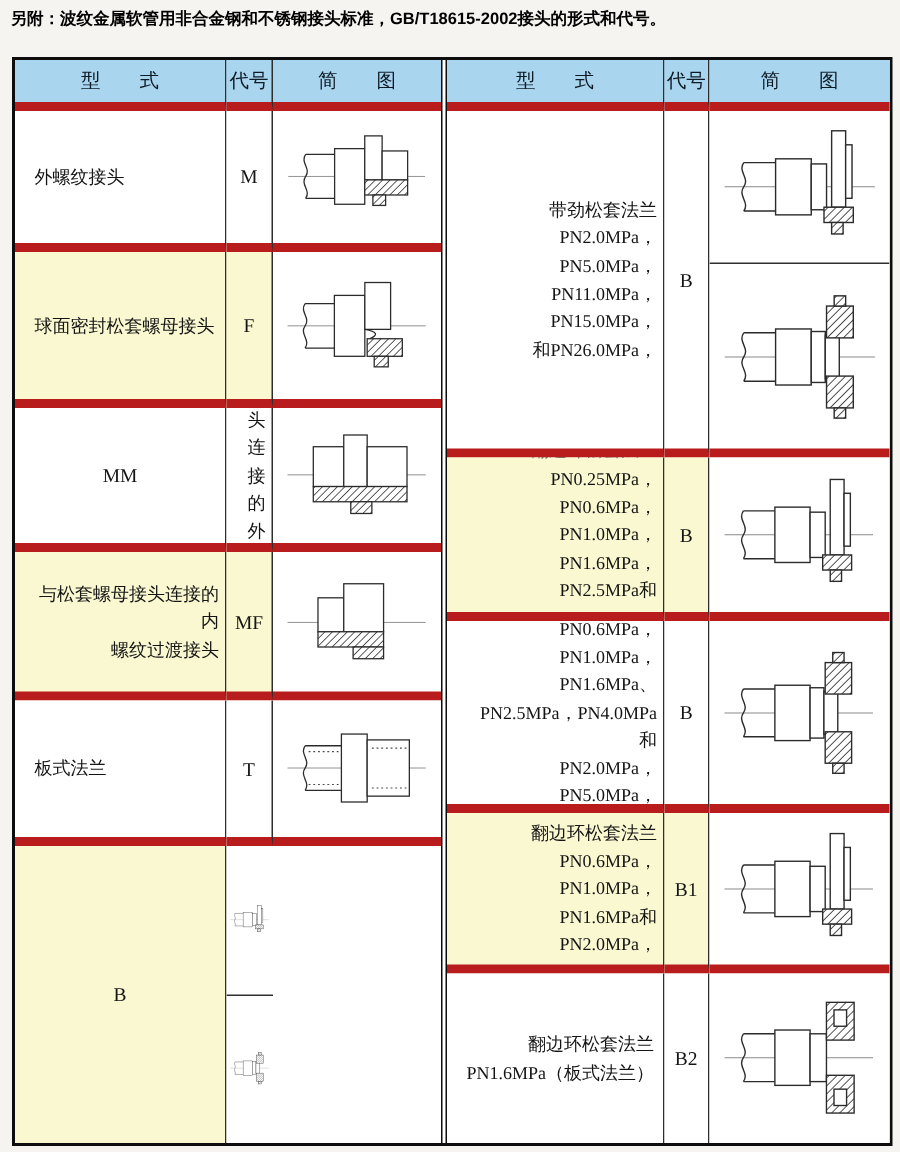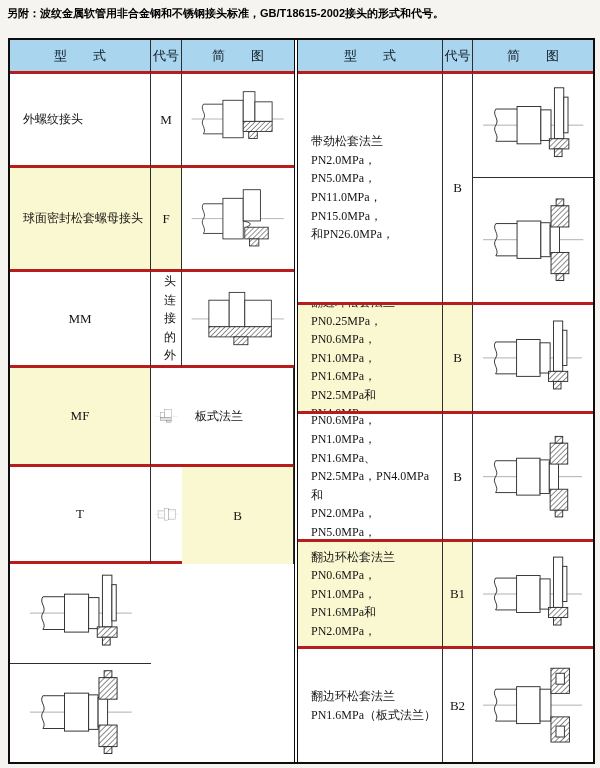--- a/index.html
+++ b/index.html
@@ -25,29 +25,29 @@
     grid-template-rows:34px 94px 104px 96px 99px 97px 198px;
     border-right:1px solid #0d0d0d;
   }
   .hr{
     grid-template-columns:145px 30px 120px;
     grid-template-rows:34px 231px 109px 128px 107px 113px;
     border-left:1px solid #0d0d0d;
   }
   .c{
     box-sizing:border-box;background:#fff;overflow:hidden;
-    border-right:1px solid #2e2e2e;border-bottom:3px solid #b91c1c;
+    border-right:1px solid #2e2e2e;border-bottom:6px solid #b91c1c;
     display:flex;align-items:center;justify-content:center;
   }
   .lc{border-right:none;}
   .lr{border-bottom:none;}
   .hd{background:#a9d5ef;font-size:13px;color:#0e1a24;}
   .yl{background:#faf8d0;}
   .tc{
-    justify-content:flex-start;text-align:left;
+    justify-content:flex-start;text-align:right;
     padding:4px 4px 4px 13px;
     font-size:12px;line-height:1.55;white-space:pre-line;
   }
   .cc{font-size:13px;}
   .dg{padding:2px;}
   .dg svg{width:94%;height:92%;}
   .split{flex-direction:column;padding:0;}
   .sub{width:100%;box-sizing:border-box;display:flex;align-items:center;justify-content:center;overflow:hidden;}
   .sub svg{width:92%;height:88%;}
   .divb{border-bottom:1px solid #2e2e2e;}
@@ -110,20 +110,22 @@
         <svg viewBox="0 0 130 100" preserveAspectRatio="xMidYMid meet">
           <line x1="6" y1="50" x2="124" y2="50" stroke="#8a8a8a" stroke-width="0.8"></line>
           <rect x="28" y="26" width="26" height="34" fill="#fff" stroke="#2b2b2b" stroke-width="1.1"></rect>
           <rect x="54" y="16" width="20" height="44" fill="#fff" stroke="#2b2b2b" stroke-width="1.1"></rect>
           <rect x="74" y="26" width="34" height="34" fill="#fff" stroke="#2b2b2b" stroke-width="1.1"></rect>
           <rect x="28" y="60" width="80" height="13" fill="url(#hx)" stroke="#2b2b2b" stroke-width="1.1"></rect>
           <rect x="60" y="73" width="18" height="10" fill="url(#hx)" stroke="#2b2b2b" stroke-width="1.1"></rect>
         </svg>
       </div>
 
+    <div class="c tc yl">与松套螺母接头连接的内
+螺纹过渡接头</div>
     <div class="c cc yl">MF</div>
     <div class="c dg lc">
         <svg viewBox="0 0 130 100" preserveAspectRatio="xMidYMid meet">
           <line x1="6" y1="50" x2="124" y2="50" stroke="#8a8a8a" stroke-width="0.8"></line>
           <rect x="32" y="29" width="22" height="29" fill="#fff" stroke="#2b2b2b" stroke-width="1.1"></rect>
           <rect x="54" y="17" width="34" height="41" fill="#fff" stroke="#2b2b2b" stroke-width="1.1"></rect>
           <rect x="32" y="58" width="56" height="13" fill="url(#hx)" stroke="#2b2b2b" stroke-width="1.1"></rect>
           <rect x="62" y="71" width="26" height="10" fill="url(#hx)" stroke="#2b2b2b" stroke-width="1.1"></rect>
         </svg>
       </div>

